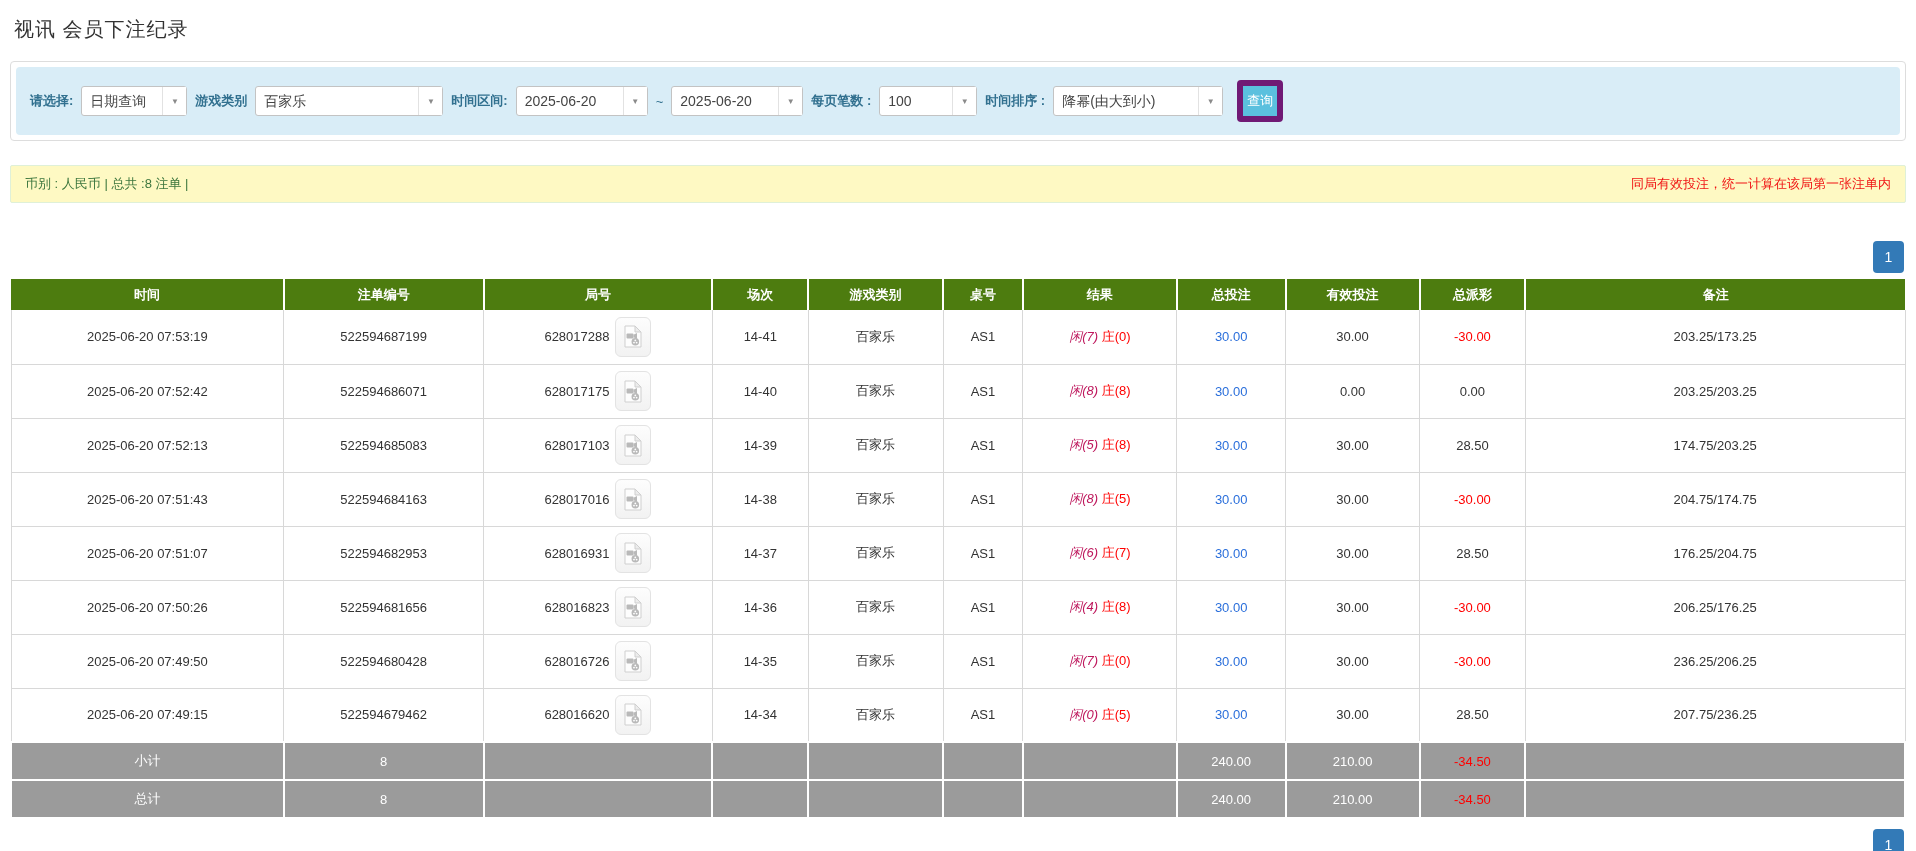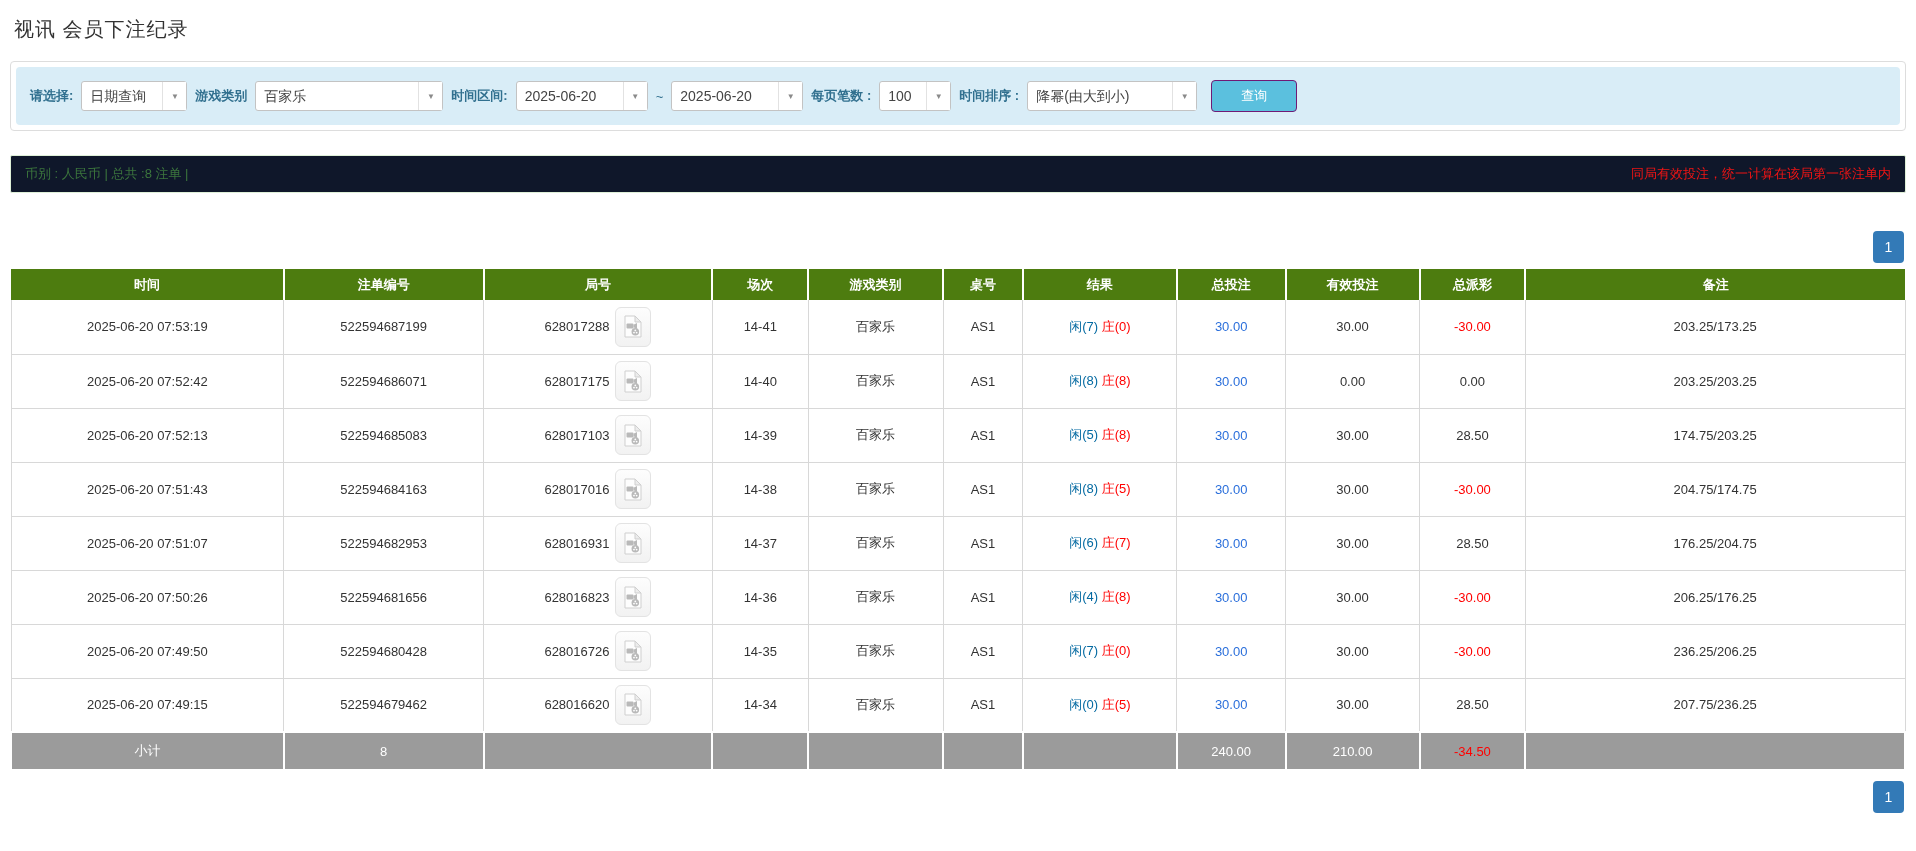--- a/index.html
+++ b/index.html
@@ -10,43 +10,43 @@
   h1.title { font-size:20px; font-weight:normal; color:#333; padding:16px 4px 0 14px; letter-spacing:1px; }
 
   .panel { margin:18px 10px 0 10px; border:1px solid #ddd; border-radius:4px; background:#fff; padding:5px; }
   .filter-bar { background:#d9edf7; border-radius:4px; padding:13px 14px; display:flex; align-items:center; gap:8px; }
   .flabel { color:#31708f; font-weight:bold; font-size:13px; white-space:nowrap; }
   .tilde { color:#31708f; font-size:13px; }
   .combo { display:flex; align-items:stretch; background:#fff; border:1px solid #c3c3c3; border-radius:3px; height:30px; }
   .combo-val { flex:1; font-size:14px; color:#444; padding:6px 8px; white-space:nowrap; overflow:hidden; }
   .combo-btn { width:24px; display:flex; align-items:center; justify-content:center; border-left:1px solid #e2e2e2;
     background:#fff; cursor:pointer; color:#8a8a8a; font-size:8px; }
-  .w-query { width:106px; } .w-game { width:188px; } .w-date { width:132px; } .w-size { width:72px; } .w-sort { width:170px; }
-  .btn-search { margin-left:6px; background:#5bc0de; border:1px solid #701a75; color:#fff; font-size:13px;
-    padding:6px 29px; border-radius:4px; cursor:pointer; }
-
-  .summary-bar { margin:24px 10px 0 10px; background:#0f172a; border:1px solid #dff0d8; border-radius:2px;
+  .w-query { width:106px; } .w-game { width:188px; } .w-date { width:132px; } .w-size { width:98px; } .w-sort { width:170px; }
+  .btn-search { margin-left:6px; background:#5bc0de; border:6px solid #701a75; color:#fff; font-size:13px;
+    padding:6px 4px; border-radius:4px; cursor:pointer; }
+
+  .summary-bar { margin:24px 10px 0 10px; background:#fef9c3; border:1px solid #dff0d8; border-radius:2px;
     padding:9px 14px; display:flex; justify-content:space-between; align-items:center; font-size:13px; }
   .sum-left { color:#3c763d; }
   .sum-right { color:#f01414; }
 
   .pager { margin:0 12px; text-align:right; }
   .pager-top { margin-top:38px; margin-bottom:6px; }
   .pager-bottom { margin-top:10px; }
   .page-btn { display:inline-block; min-width:31px; height:32px; line-height:32px; text-align:center;
     background:#337ab7; color:#fff; font-size:14px; border-radius:4px; cursor:pointer; text-decoration:none; }
 
   table.records { width:1896px; margin:0 10px; border-collapse:collapse; table-layout:fixed; font-size:13px; }
   .c0{width:14.4%} .c1{width:10.55%} .c2{width:12.08%} .c3{width:5.06%} .c4{width:7.12%} .c5{width:4.22%}
   .c6{width:8.12%} .c7{width:5.75%} .c8{width:7.07%} .c9{width:5.59%} .c10{width:20.04%}
   thead th { background:#4d7c0f; color:#fff; font-weight:bold; height:31px; border-left:2px solid #fff; font-size:13px; }
   thead th:first-child { border-left:none; }
   tbody td { background:#fff; text-align:center; height:54px; border:1px solid #d8d8d8; color:#333; }
   tbody tr:first-child td { border-top:none; }
-  .blue { color:#0369a1; }
+  .blue { color:#be185d;font-style:italic; }
   .red { color:#f00; }
   a.amt-link { color:#2b6fdb; text-decoration:none; cursor:pointer; }
   .round-cell { display:flex; align-items:center; justify-content:center; gap:6px; }
   .icon-btn { display:inline-flex; align-items:center; justify-content:center; width:36px; height:40px;
     border:1px solid #e3e3e3; border-radius:6px; background:linear-gradient(#fdfdfd,#f2f2f2); cursor:pointer; }
   tfoot td { background:#9b9b9b; color:#fff; text-align:center; height:38px; border:2px solid #fff; font-size:13px; }
   tfoot .red { color:#f00; }
 </style>
 </head>
 <body>
@@ -376,20 +376,33 @@
           <td></td>
           <td></td>
           <td></td>
           <td></td>
           <td></td>
           <td>240.00</td>
           <td>210.00</td>
           <td class="red">-34.50</td>
           <td></td>
         </tr>
+        <tr>
+          <td>总计</td>
+          <td>8</td>
+          <td></td>
+          <td></td>
+          <td></td>
+          <td></td>
+          <td></td>
+          <td>240.00</td>
+          <td>210.00</td>
+          <td class="red">-34.50</td>
+          <td></td>
+        </tr>
       </tfoot>
   </table>
 
   <div class="pager pager-bottom">
     <a class="page-btn">1</a>
   </div>
 
 </div>
 
 </body></html>

